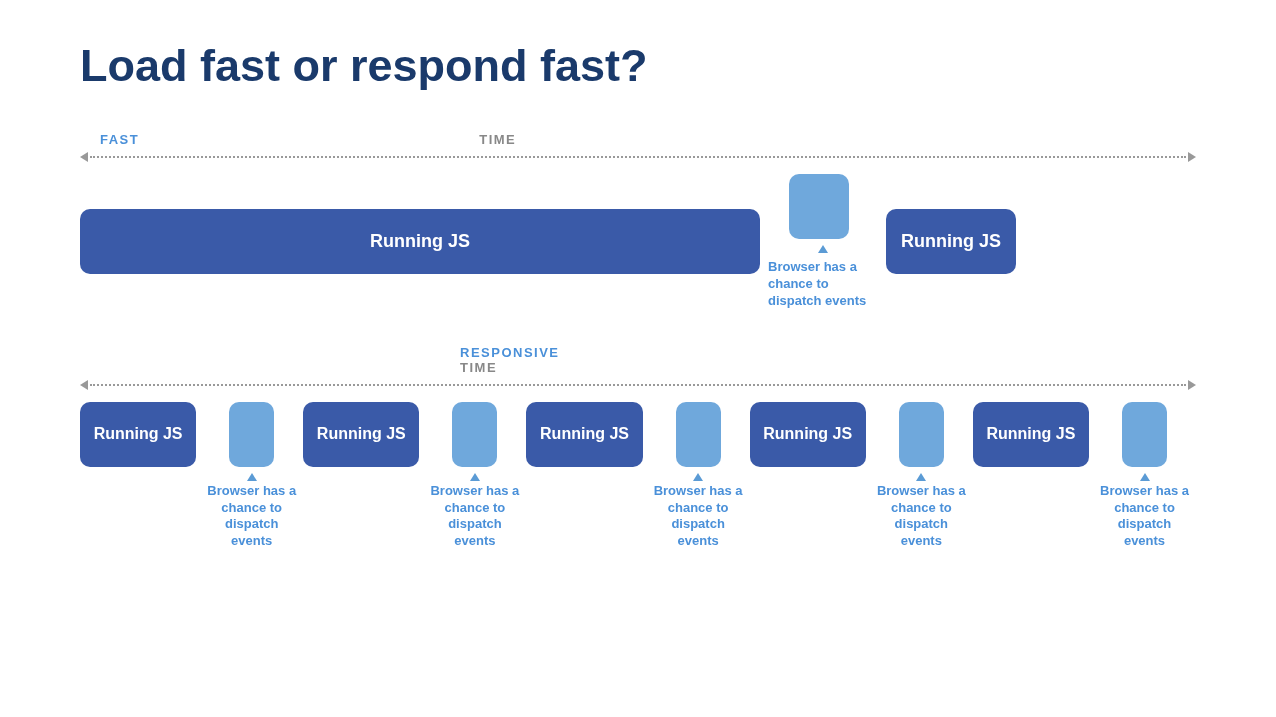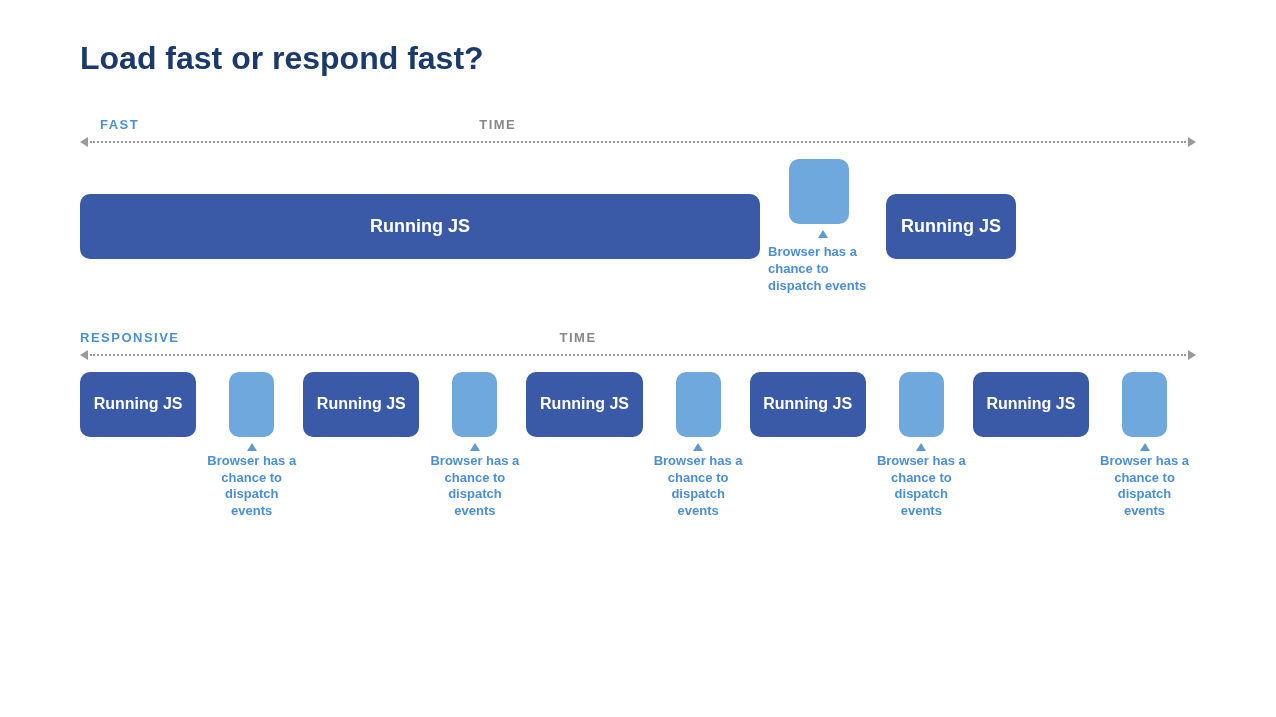--- a/index.html
+++ b/index.html
@@ -5,21 +5,21 @@
     * { box-sizing: border-box; margin: 0; padding: 0; }
     body {
       background: #ffffff;
       font-family: 'Arial', sans-serif;
       width: 1276px;
       height: 717px;
       overflow: hidden;
       padding: 40px 80px;
     }
     .title {
-      font-size: 32px;
+      font-size: 45px;
       font-weight: 800;
       color: #1a3a6b;
       margin-bottom: 40px;
     }
     .section {
       margin-bottom: 30px;
     }
     .section-label {
       font-size: 13px;
       font-weight: 700;
@@ -119,20 +119,21 @@
     .fast-label-row {
       display: flex;
       align-items: baseline;
       margin-bottom: 5px;
       padding-left: 20px;
     }
     .resp-label-row {
       display: flex;
       align-items: baseline;
       margin-bottom: 5px;
+      flex-direction: column;
     }
 
     .fast-blocks {
       display: flex;
       align-items: center;
     }
     .fast-popup-text {
       font-size: 13px;
       font-weight: 700;
       color: #4a90d9;

